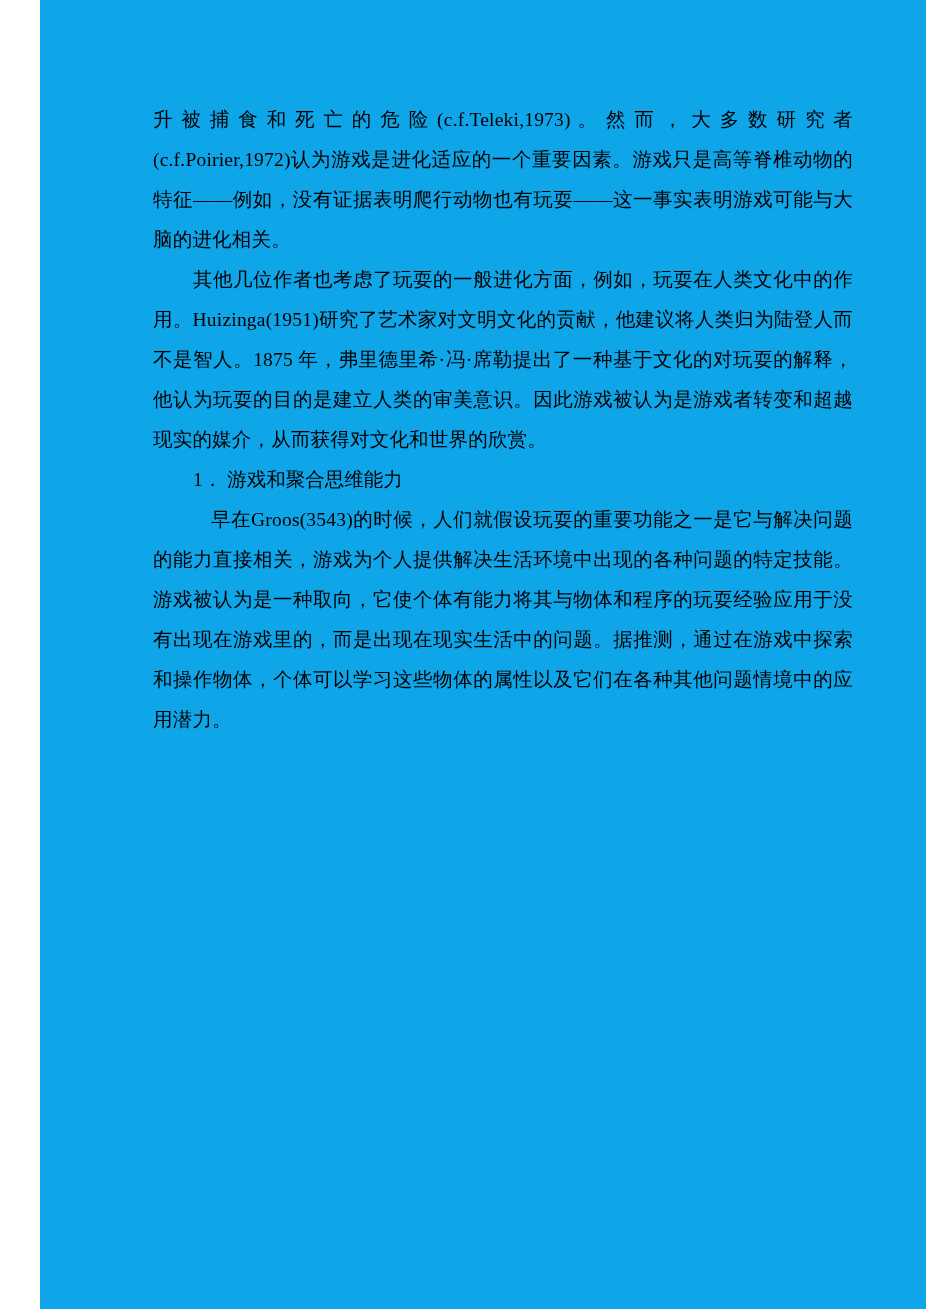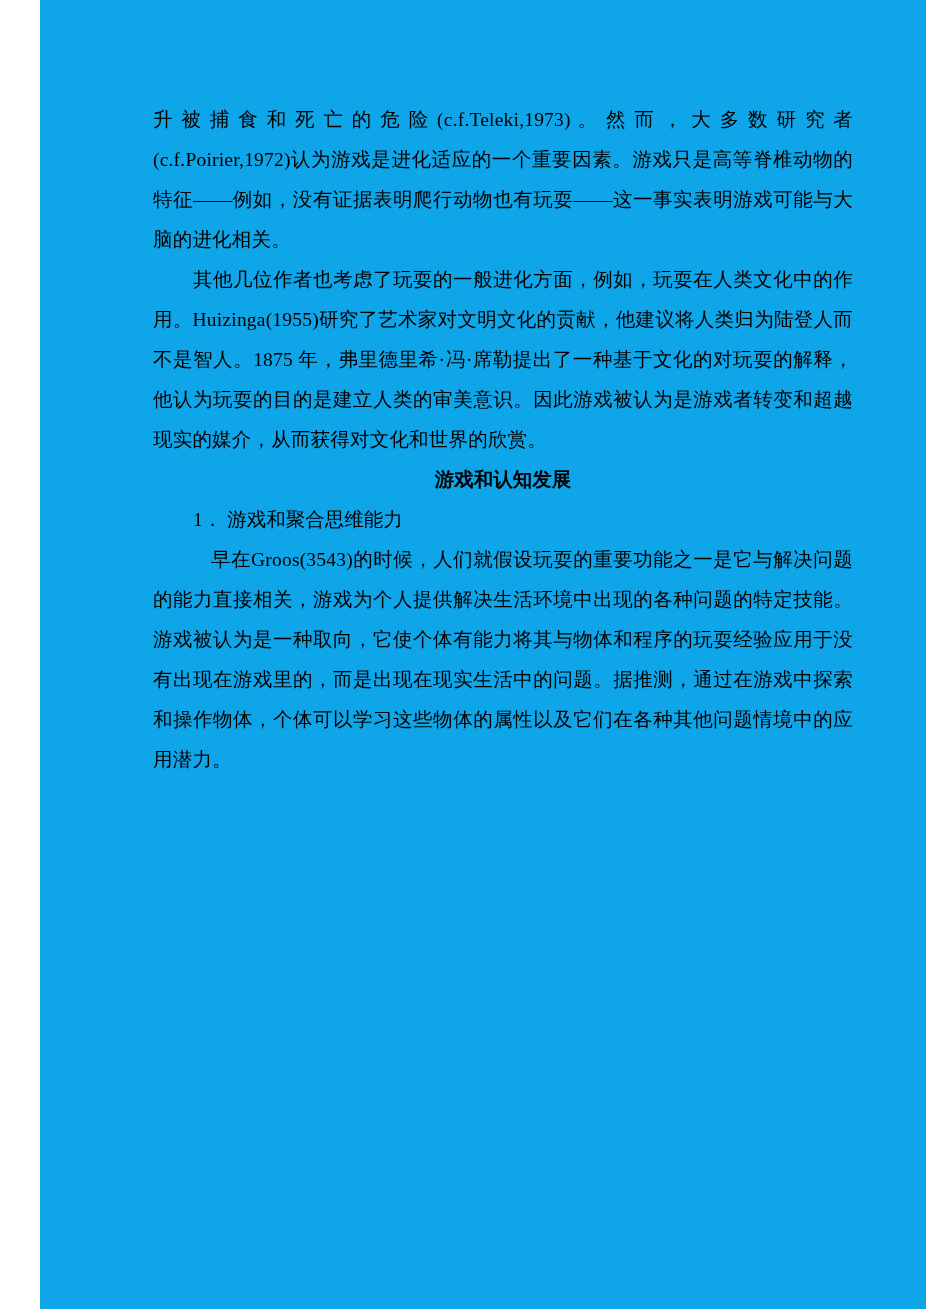--- a/index.html
+++ b/index.html
@@ -57,23 +57,22 @@
   }
 </style>
 </head>
 <body>
 
 <div class="page">
   <div class="content">
 
     <p class="para-body">升 被 捕 食 和 死 亡 的 危 险 (c.f.Teleki,1973) 。 然 而 ， 大 多 数 研 究 者 (c.f.Poirier,1972)认为游戏是进化适应的一个重要因素。游戏只是高等脊椎动物的特征——例如，没有证据表明爬行动物也有玩耍——这一事实表明游戏可能与大脑的进化相关。</p>
 
-    <p class="indent2">其他几位作者也考虑了玩耍的一般进化方面，例如，玩耍在人类文化中的作用。Huizinga(1955)研究了艺术家对文明文化的贡献，他建议将人类归为陆登人而不是智人。1875 年，弗里德里希·冯·席勒提出了一种基于文化的对玩耍的解释，他认为玩耍的目的是建立人类的审美意识。因此游戏被认为是游戏者转变和超越现实的媒介，从而获得对文化和世界的欣赏。</p>
+    <p class="indent2">其他几位作者也考虑了玩耍的一般进化方面，例如，玩耍在人类文化中的作用。Huizinga(1951)研究了艺术家对文明文化的贡献，他建议将人类归为陆登人而不是智人。1875 年，弗里德里希·冯·席勒提出了一种基于文化的对玩耍的解释，他认为玩耍的目的是建立人类的审美意识。因此游戏被认为是游戏者转变和超越现实的媒介，从而获得对文化和世界的欣赏。</p>
 
-    <h2 class="section-heading">游戏和认知发展</h2>
 
 
     <h3 class="sub-heading">1． 游戏和聚合思维能力</h3>
 
     <p class="indent3">早在Groos(3543)的时候，人们就假设玩耍的重要功能之一是它与解决问题的能力直接相关，游戏为个人提供解决生活环境中出现的各种问题的特定技能。游戏被认为是一种取向，它使个体有能力将其与物体和程序的玩耍经验应用于没有出现在游戏里的，而是出现在现实生活中的问题。据推测，通过在游戏中探索和操作物体，个体可以学习这些物体的属性以及它们在各种其他问题情境中的应用潜力。</p>
 
 
   </div>
 </div>
 

